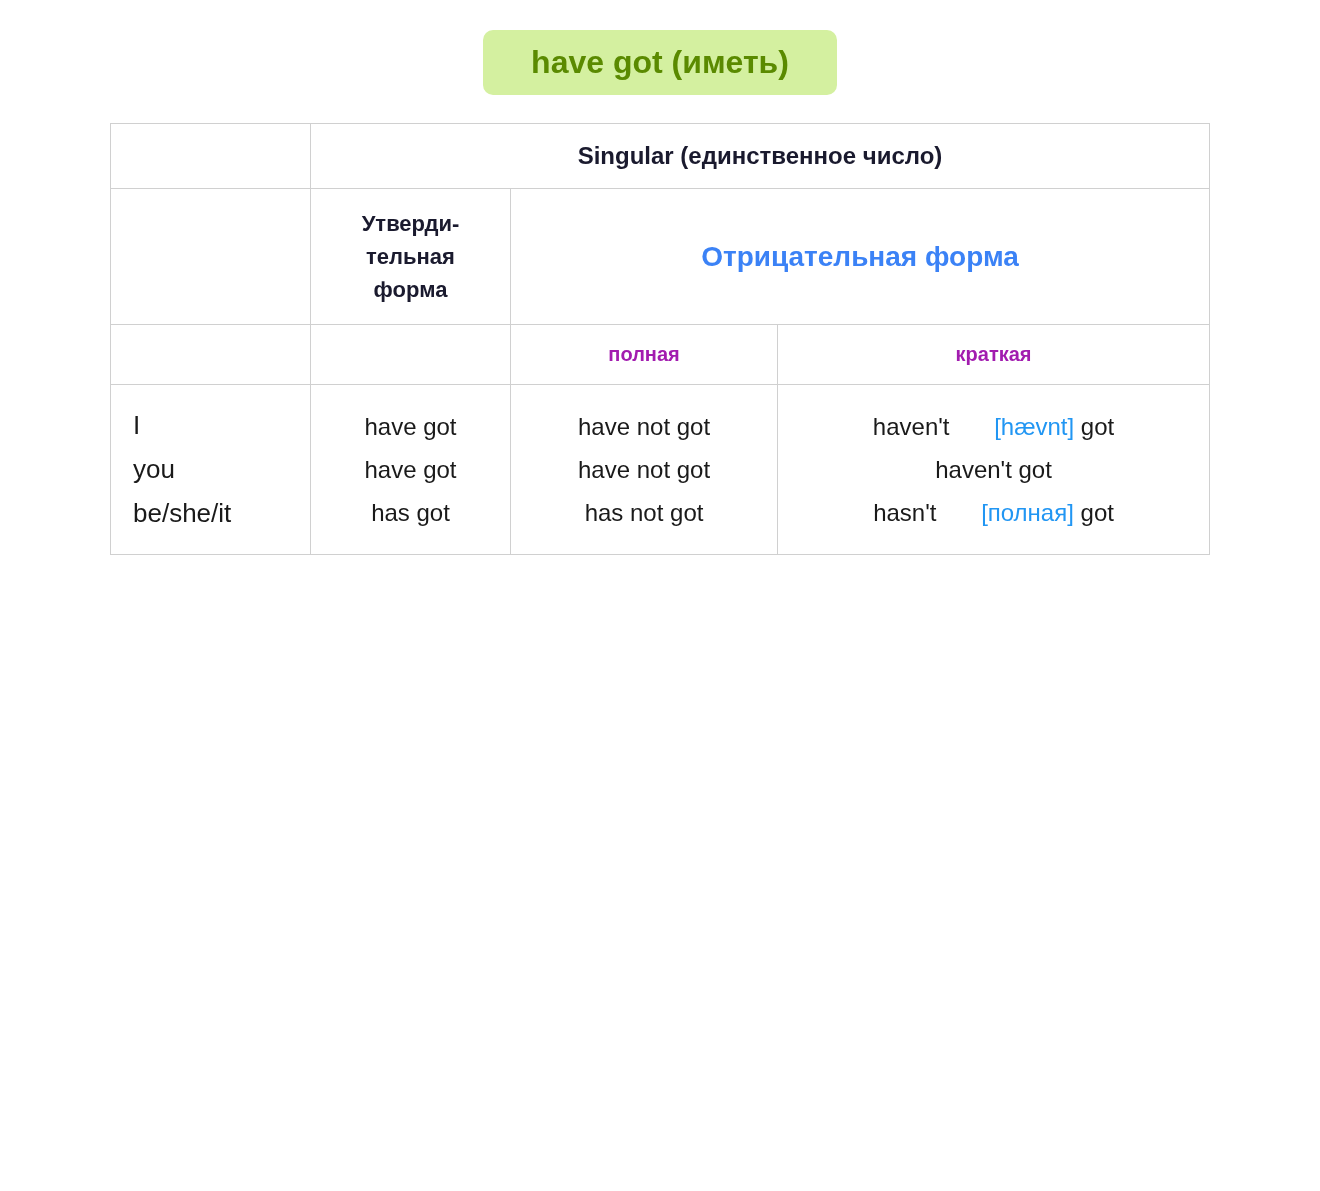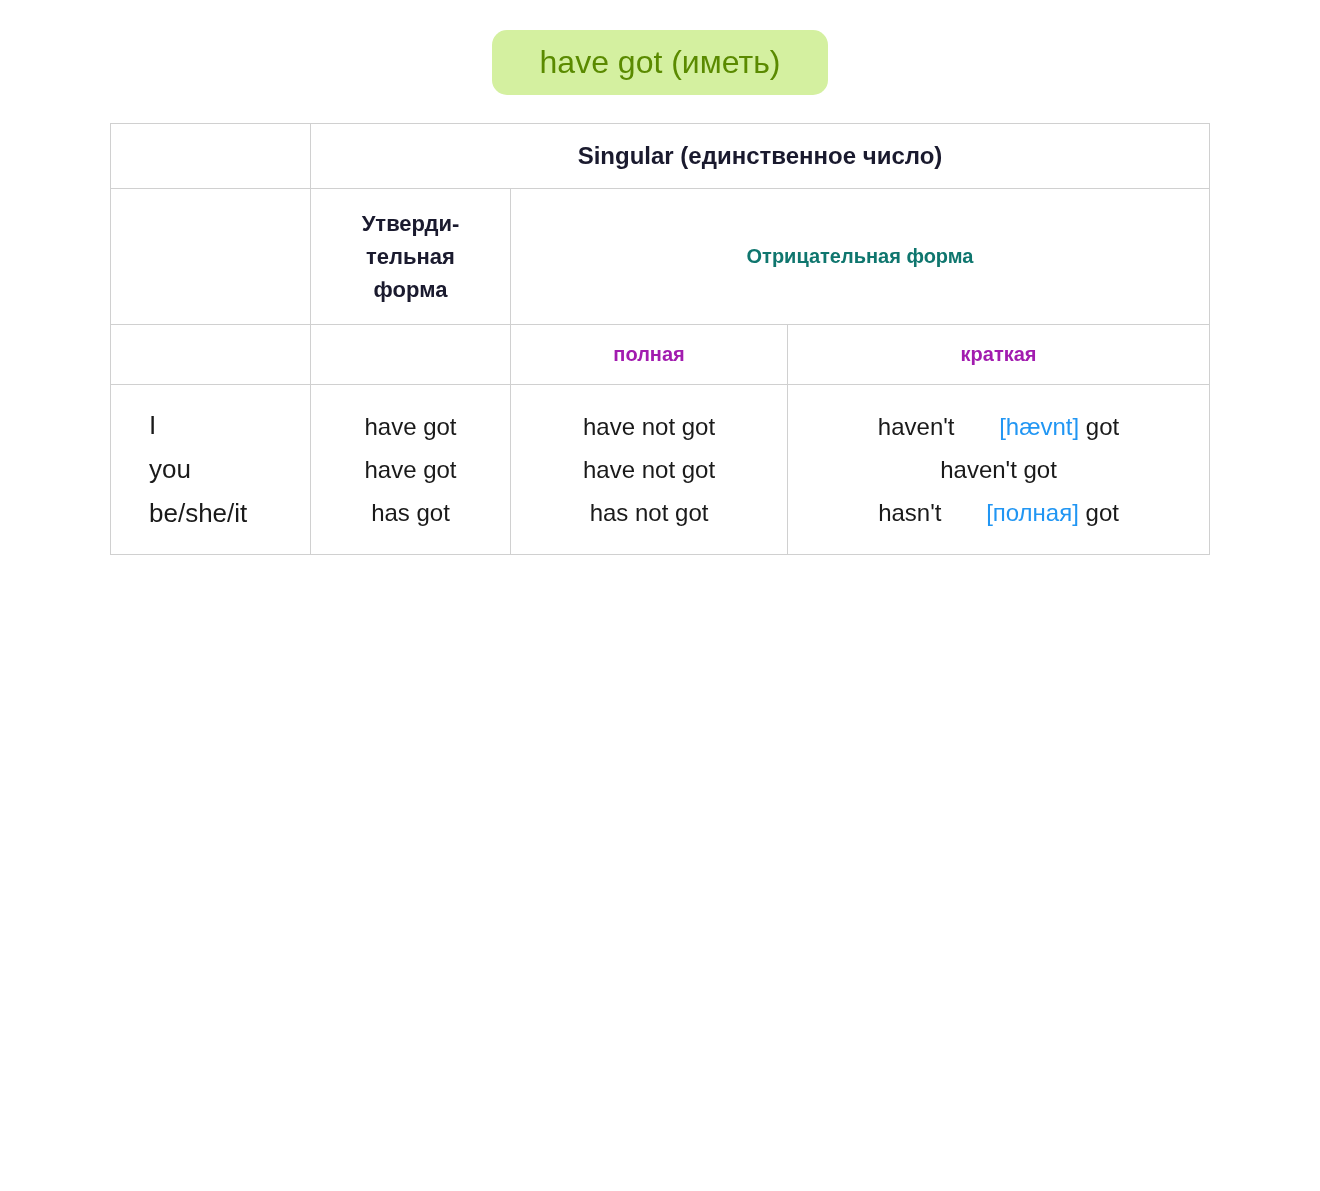--- a/index.html
+++ b/index.html
@@ -23,37 +23,37 @@
       width: 100%;
       max-width: 1100px;
       display: flex;
       flex-direction: column;
       align-items: center;
       gap: 0;
     }
 
     .title-badge {
       background-color: #d4f0a0;
-      border-radius: 15px;
+      border-radius: 10px;
       padding: 14px 48px;
       font-size: 32px;
-      font-weight: 400;
+      font-weight: 700;
       color: #5a8a00;
       margin-bottom: 28px;
     }
 
     .main-table {
       width: 100%;
       border-collapse: collapse;
       border: 1px solid #d0d0d0;
     }
 
     .main-table td, .main-table th {
       border: 1px solid #d0d0d0;
-      padding: 18px 38px;
+      padding: 18px 22px;
       vertical-align: middle;
       text-align: center;
     }
 
     .main-table td.pronoun-cell {
       text-align: left;
       vertical-align: middle;
       font-size: 26px;
       font-weight: 400;
       color: #1a1a1a;
@@ -73,23 +73,23 @@
       font-size: 22px;
       font-weight: 700;
       color: #1a1a2e;
       text-align: center;
       line-height: 1.5;
       width: 200px;
       margin-left: 36px;
     }
 
     .neg-header-main {
-      font-size: 20px;
-      font-weight: 700;
-      color: #0f766e;
+      font-size: 28px;
+      font-weight: 700;
+      color: #3b82f6;
       text-align: center;
       margin-top: 16px;
     }
 
     .sub-header {
       font-size: 20px;
       font-weight: 600;
       color: #a21caf;
       text-align: center;
       padding: 14px 18px;

